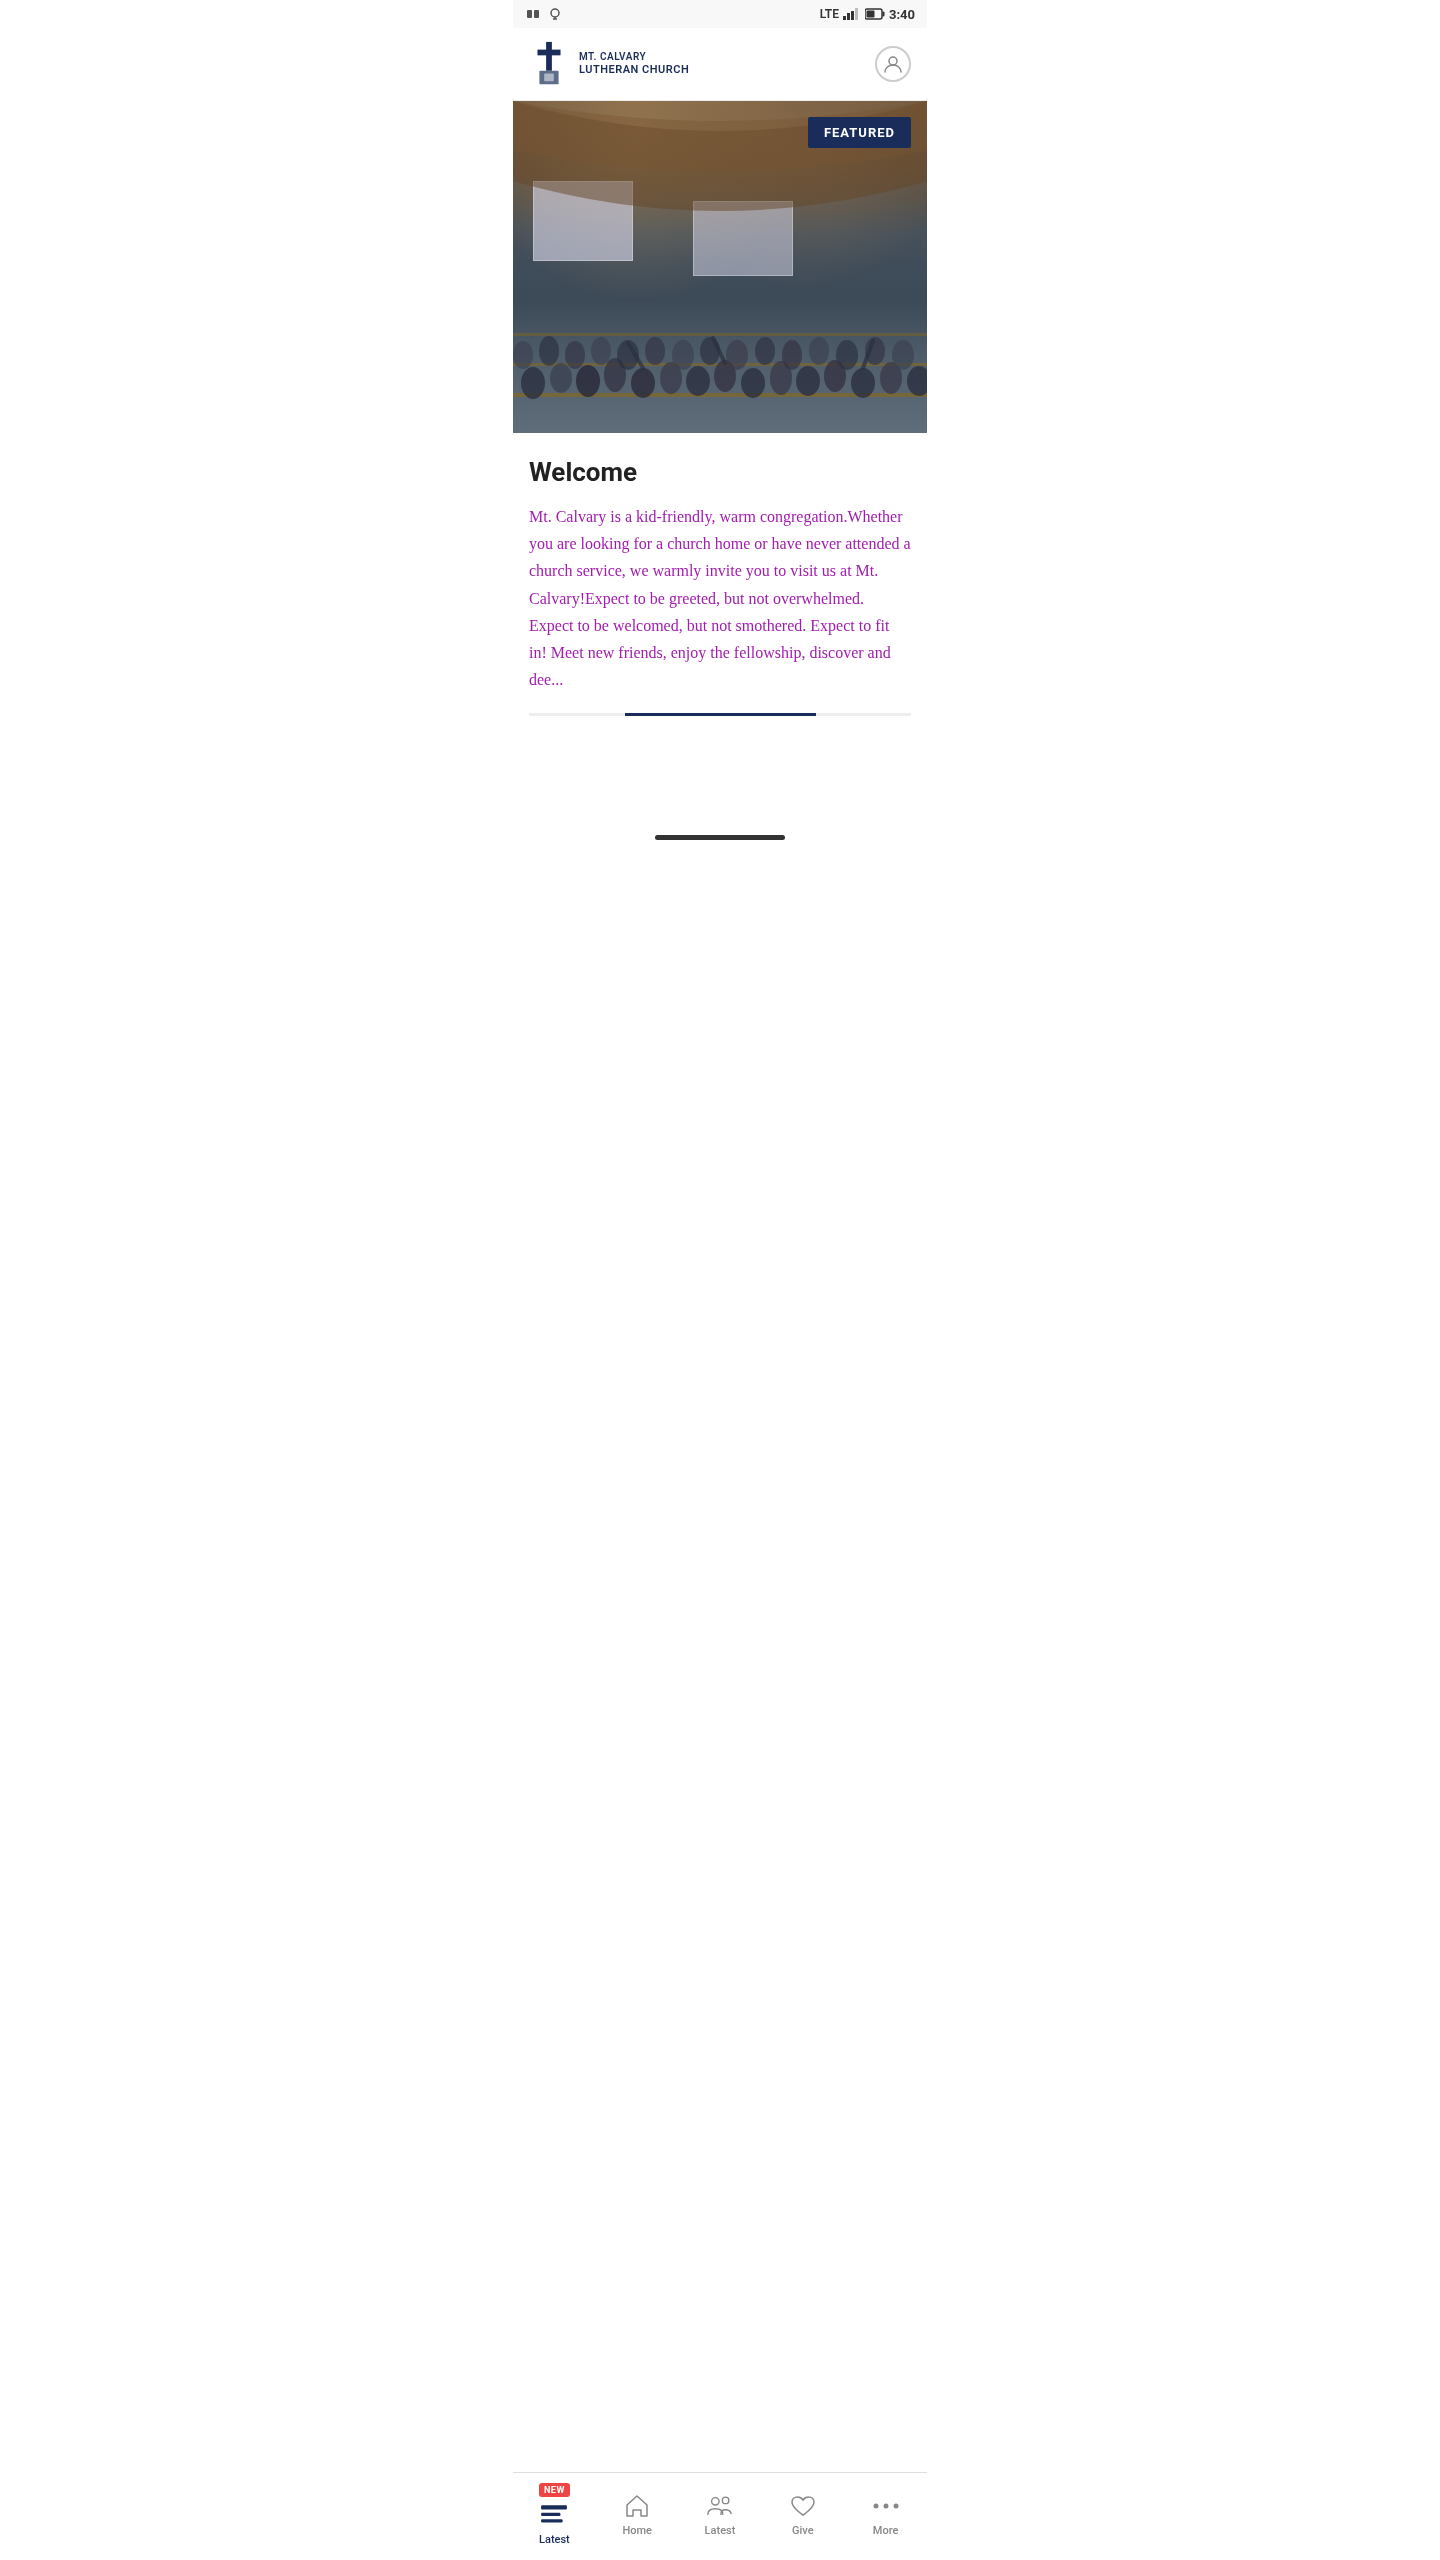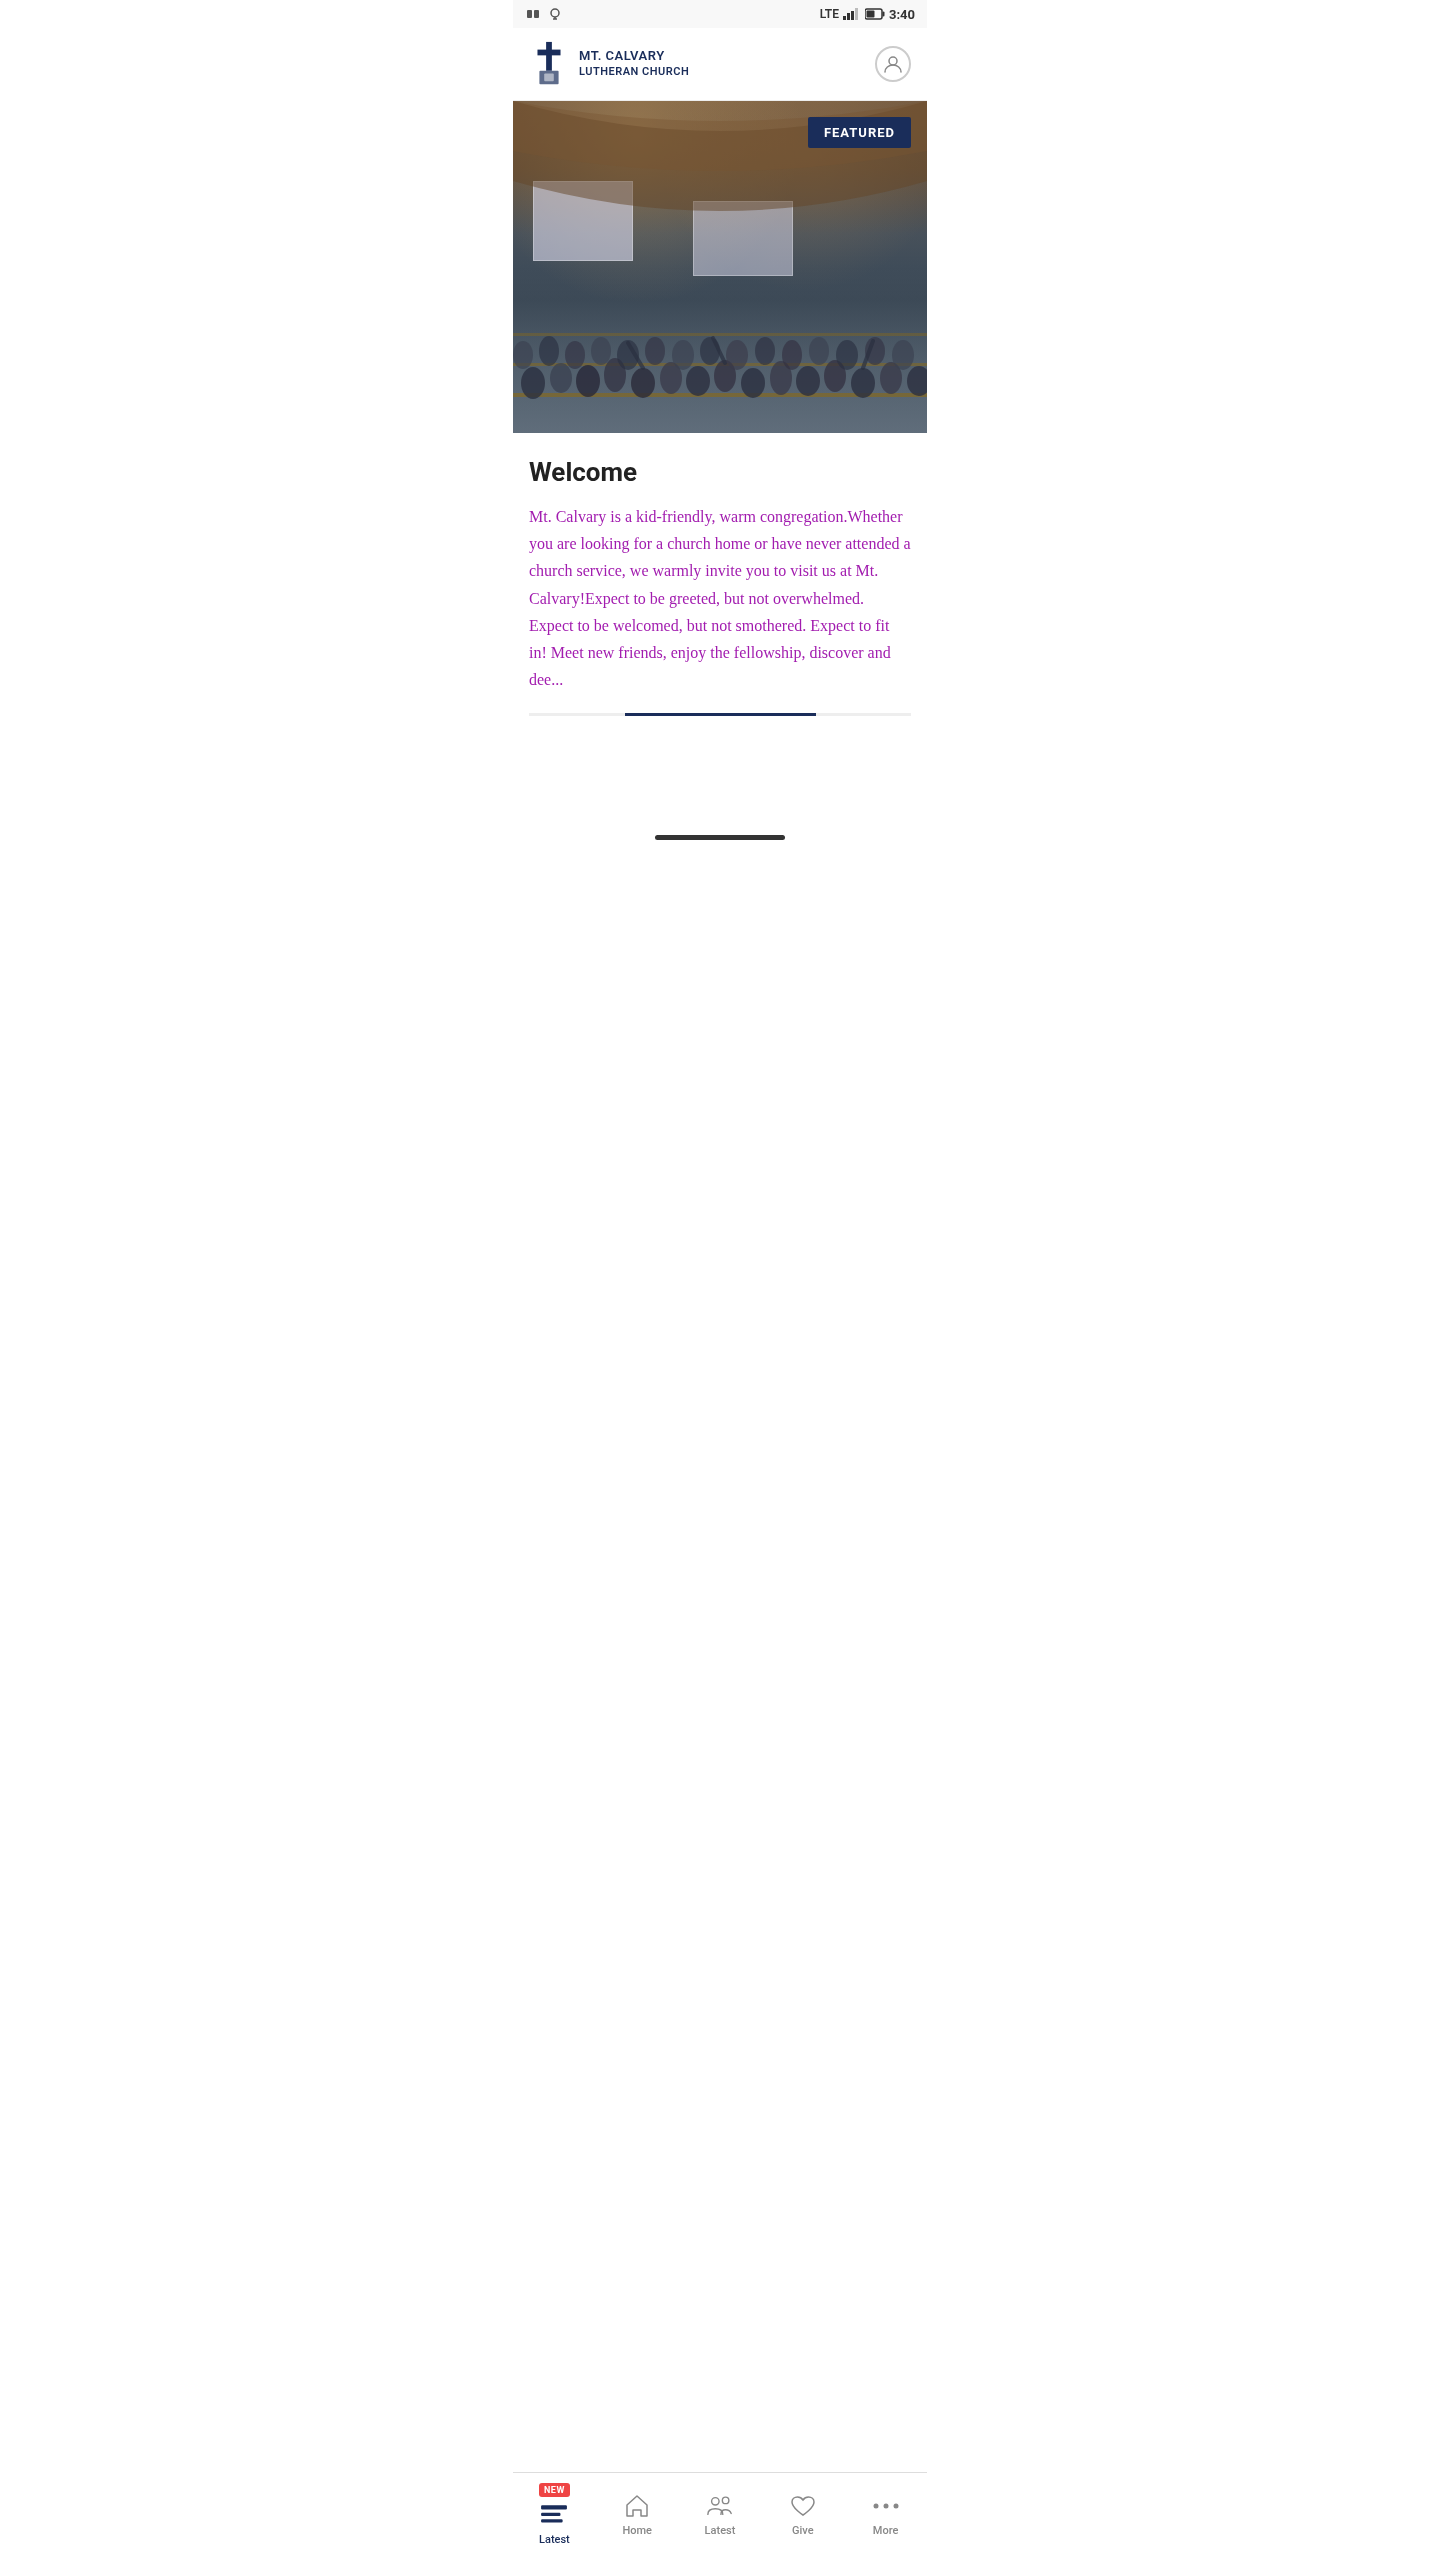--- a/index.html
+++ b/index.html
@@ -67,21 +67,21 @@
     .logo-text {
       font-size: 11px;
       color: #1a2d5a;
       font-weight: 600;
       line-height: 1.3;
       text-transform: uppercase;
       letter-spacing: 0.5px;
     }
 
     .logo-text .mt-calvary {
-      font-size: 13px;
+      font-size: 10px;
     }
 
     .profile-icon {
       width: 36px;
       height: 36px;
       border-radius: 50%;
       border: 2px solid #ccc;
       display: flex;
       align-items: center;
       justify-content: center;

